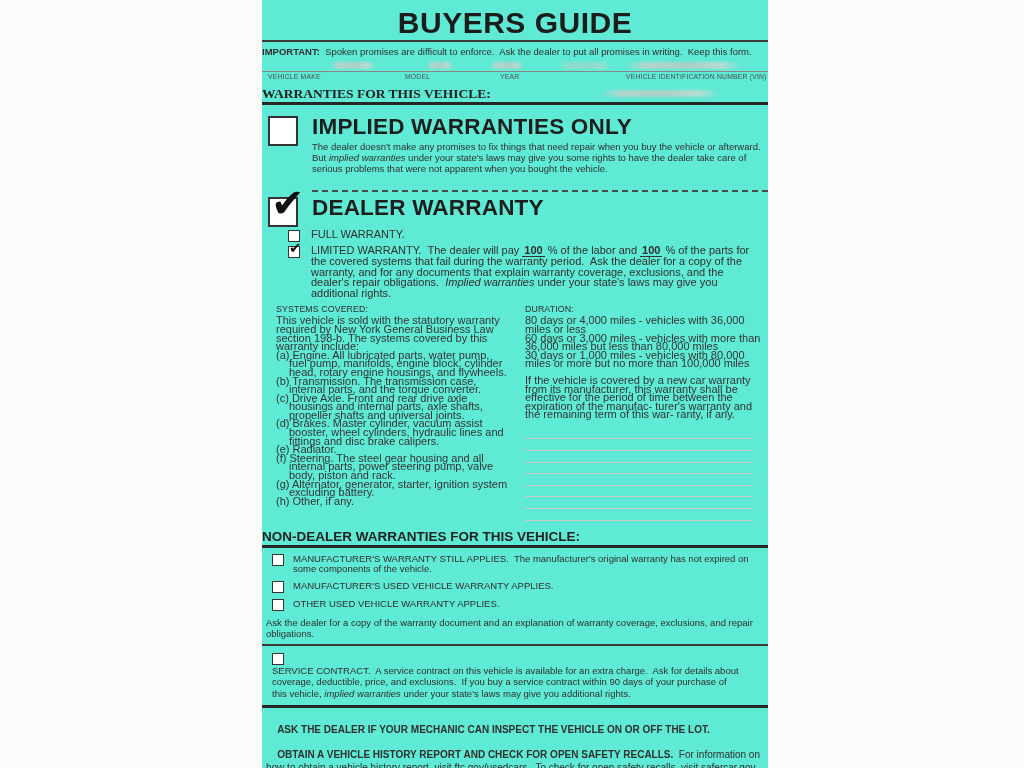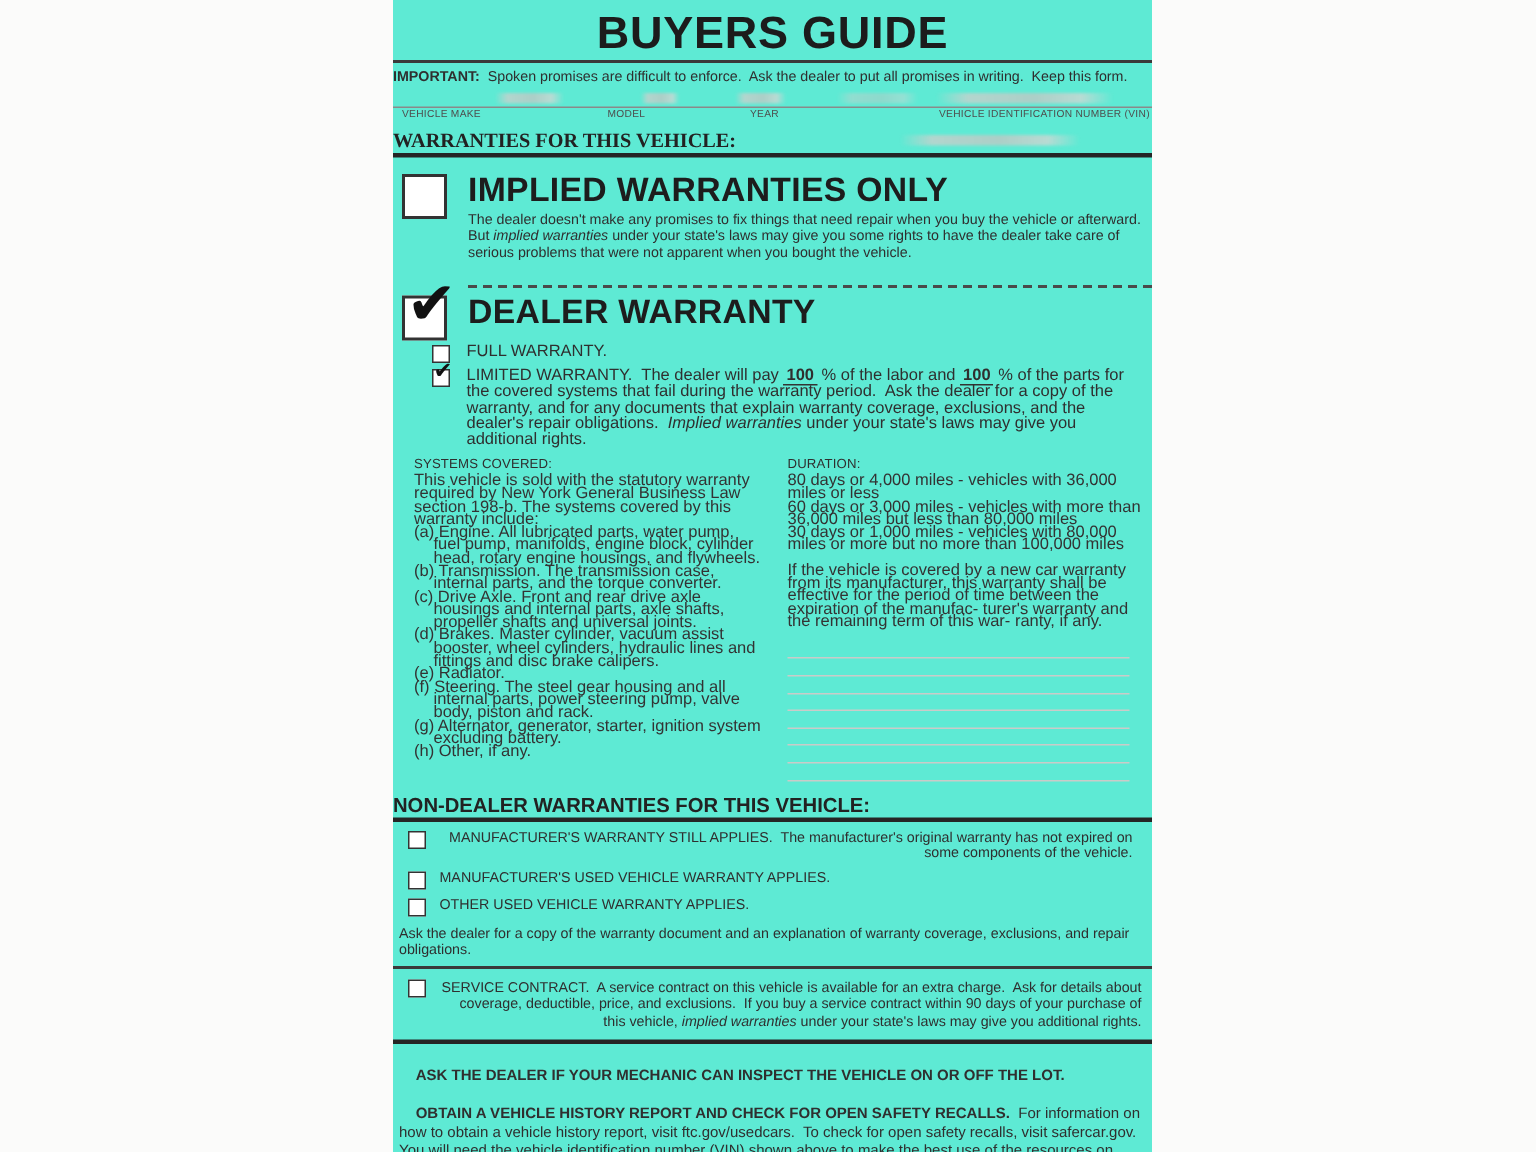--- a/index.html
+++ b/index.html
@@ -39,26 +39,26 @@
   .colL{width:232px;margin-left:14px;}
   .colR{width:238px;margin-left:17px;}
   .colhead{font-size:8.8px;font-weight:normal;margin:0 0 2px 0;letter-spacing:.1px;}
   .dense{font-size:11px;line-height:8.6px;font-weight:normal;color:#333;white-space:pre-wrap;margin:0;}
   .sysitem{padding-left:13px;text-indent:-13px;margin:0;}
   .tier{margin:0 0 0 0;}
   .note{margin-top:8px;}
   .blanks{margin-top:9px;}
   .blanks div{height:10.6px;border-bottom:1px solid #cbcbc8;width:96%;}
   .nd-head{margin-top:8px;font-size:13.5px;font-weight:bold;color:#222;height:16px;}
-  .ndrow{display:flex;align-items:flex-start;margin-left:10px;margin-top:6px;text-align:right;}
+  .ndrow{display:flex;align-items:flex-start;margin-left:10px;margin-top:6px;}
   .ndrow .box{position:relative;flex:0 0 auto;width:10px;height:10px;border:1.6px solid #333;background:#fff;margin-right:9px;margin-top:0px;}
   .ndrow .txt{font-size:9.5px;line-height:10.8px;white-space:pre-wrap;max-width:462px;}
   .plain{margin:6px 0 0 4px;font-size:9.5px;line-height:11px;white-space:pre-wrap;}
   .foot{margin:4px 0 0 4px;font-size:10px;line-height:12.4px;white-space:pre-wrap;}
-  .sp0{margin-top:4px;} .sp1{margin-top:5px;} .sp2{margin-top:6px;} .sp3{margin-top:8px;}
+  .sp0{margin-top:4px;flex-direction:column;} .sp1{margin-top:5px;} .sp2{margin-top:6px;} .sp3{margin-top:8px;}
 </style>
 </head>
 <body>
 
 <div class="doc">
 
   <div class="title">BUYERS GUIDE</div>
   <div class="rule"></div>
 
   <div class="imp"><span class="b">IMPORTANT:</span><span>  Spoken promises are difficult to enforce.  Ask the dealer to put all promises in writing.  Keep this form.</span></div>

